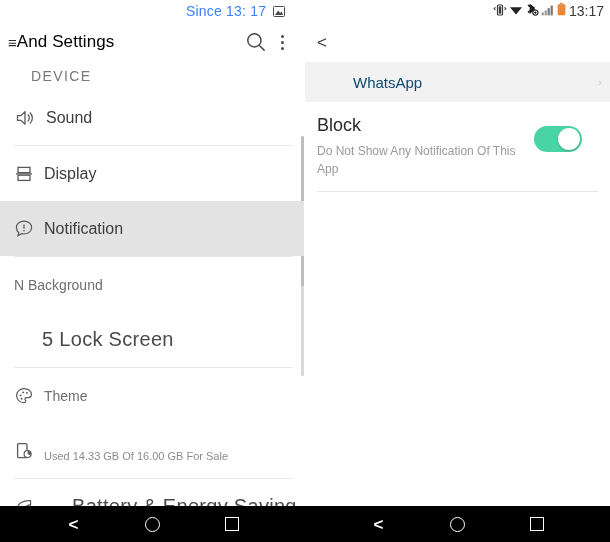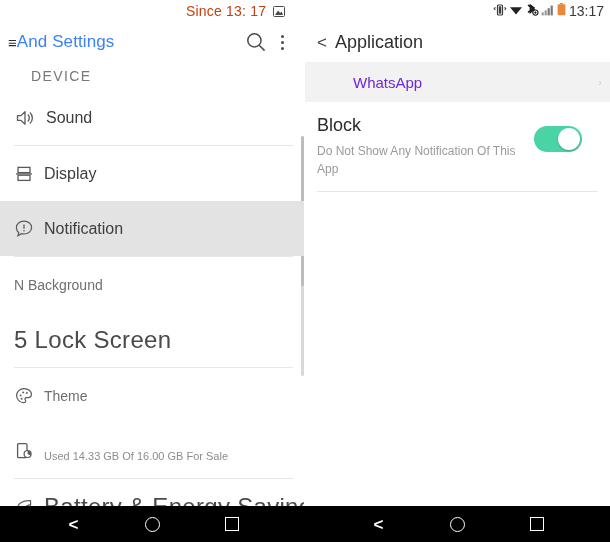--- a/index.html
+++ b/index.html
@@ -17,21 +17,21 @@
 
   
   .statusbar {
     position: absolute; top: 0; left: 0;
     width: 610px; height: 22px;
     background: #ffffff;
     display: flex; align-items: center;
   }
   .sb-left-spacer { width: 186px; }
   .sb-since {
-    font-size: 14px; color: #c2410c; letter-spacing: .2px;
+    font-size: 14px; color: #3b82f6; letter-spacing: .2px;
     white-space: nowrap;
   }
   .sb-shot-icon { margin-left: 7px; display: inline-flex; align-items: center; }
   .sb-right {
     position: absolute; right: 6px; top: 0; height: 22px;
     display: flex; align-items: center; gap: 2px;
   }
   .sb-clock { font-size: 14px; color: #3a3a3a; margin-left: 1px; }
 
   
@@ -54,21 +54,21 @@
     height: 40px;
     display: flex; align-items: center;
     padding: 0 10px 0 8px;
     background: #ffffff;
   }
   .hamburger {
     font-size: 15px; color: #2e2e2e; line-height: 1;
     margin-right: 0px;
   }
   .app-title {
-    font-size: 17px; color: #3b82f6; letter-spacing: .1px;
+    font-size: 17px; color: #000000; letter-spacing: .1px;
     white-space: nowrap;
   }
   .tb-spacer { flex: 1 1 auto; }
   .tb-icon {
     width: 26px; height: 26px;
     display: flex; align-items: center; justify-content: center;
   }
   .dots { display: flex; flex-direction: column; gap: 3px; align-items: center; }
   .dots i { display: block; width: 3px; height: 3px; border-radius: 50%; background: #4a4a4a; }
 
@@ -98,21 +98,21 @@
     min-height: 55px;
   }
   .row.selected { background: #e3e3e3; }
   .row .ricon {
     width: 30px; min-width: 30px;
     display: flex; align-items: center; justify-content: flex-start;
     color: #5a5a5a;
   }
   .row .rtext { display: flex; flex-direction: column; justify-content: center; }
   .row .rlabel { font-size: 16px; color: #3d3d3d; white-space: nowrap; }
-  .row .rlabel.big { font-size: 24px; color: #4a4a4a; letter-spacing: .3px; }
+  .row .rlabel.big { font-size: 20px; color: #4a4a4a; letter-spacing: .3px; margin-left: 28px; }
   .row .rlabel.dim { font-size: 14px; color: #6f6f6f; }
   .row .rlabel.head { font-size: 19px; color: #4a4a4a; letter-spacing: .2px; }
   .row .rsub { font-size: 11px; color: #8c8c8c; margin-top: 10px; white-space: nowrap; }
   .divider {
     height: 1px; background: #e8e8e8;
     margin-left: 14px; margin-right: 12px;
   }
 
   
   .row.h-sound  { height: 55px; padding-left: 16px; }
@@ -137,21 +137,21 @@
   }
 
   
   .app-band {
     height: 40px;
     background: #f2f2f2;
     display: flex; align-items: center;
     padding-left: 48px;
     position: relative;
   }
-  .app-band .appname { font-size: 15px; color: #6d28d9; }
+  .app-band .appname { font-size: 15px; color: #0c4a6e; }
   .band-caret {
     position: absolute; right: 8px; top: 50%;
     transform: translateY(-50%);
     color: #cfcfcf; font-size: 11px;
   }
   .pref-row {
     position: relative;
     display: flex; align-items: flex-start;
     padding: 14px 20px 12px 12px;
     min-height: 74px;
@@ -382,21 +382,20 @@
       </div>
     </div>
   </div>
 
   <div class="pane-sep"></div>
 
   <div class="pane-right">
 
     <div class="toolbar-right">
       <span class="back-chevron">&lt;</span>
-      <span class="page-title">Application</span>
     </div>
 
     <div class="app-band">
       <span class="appname">WhatsApp</span>
       <span class="band-caret">›</span>
     </div>
 
     <div class="pref-row">
       <span class="pref-text">
         <span class="pref-title">Block</span>

